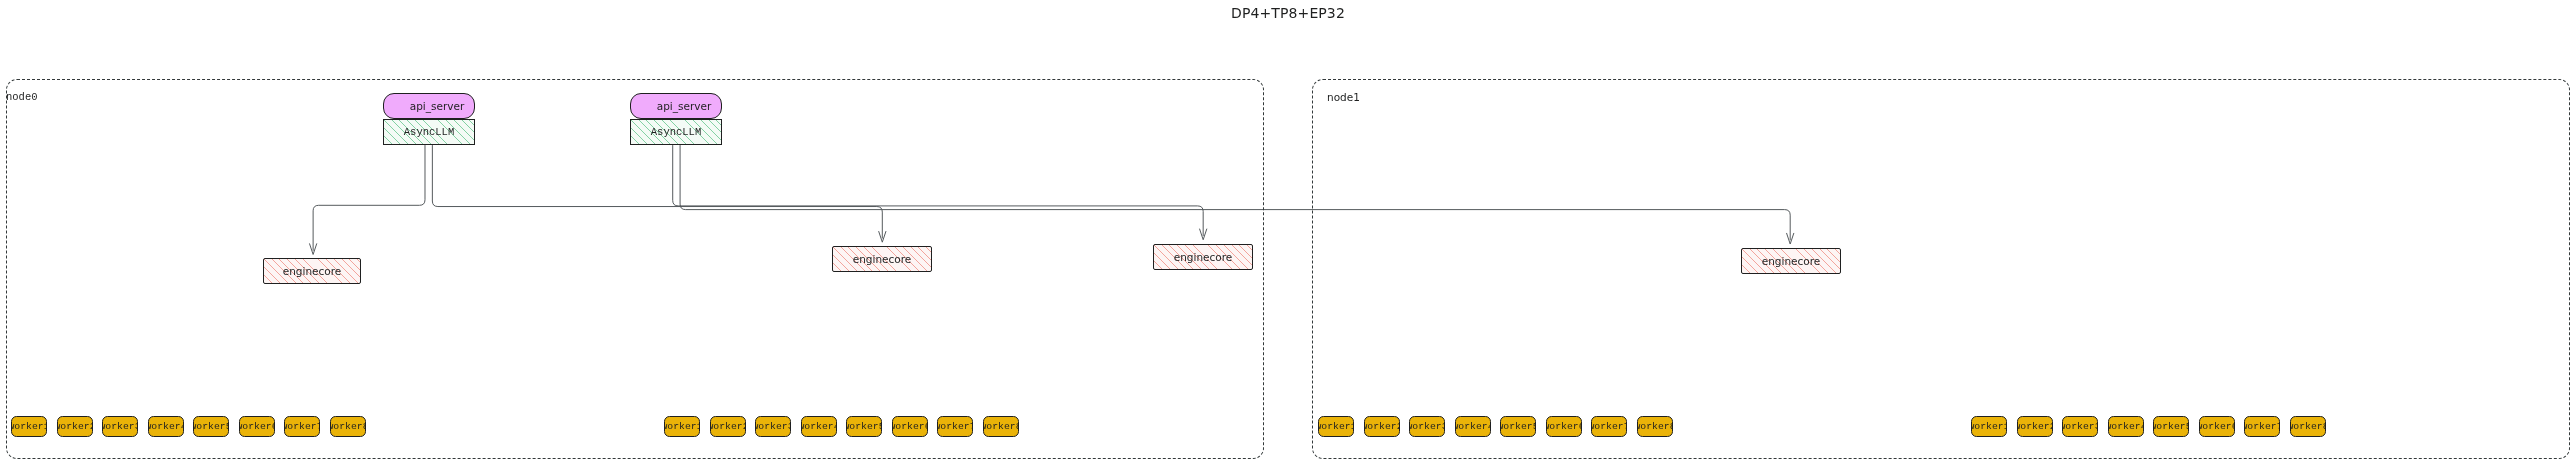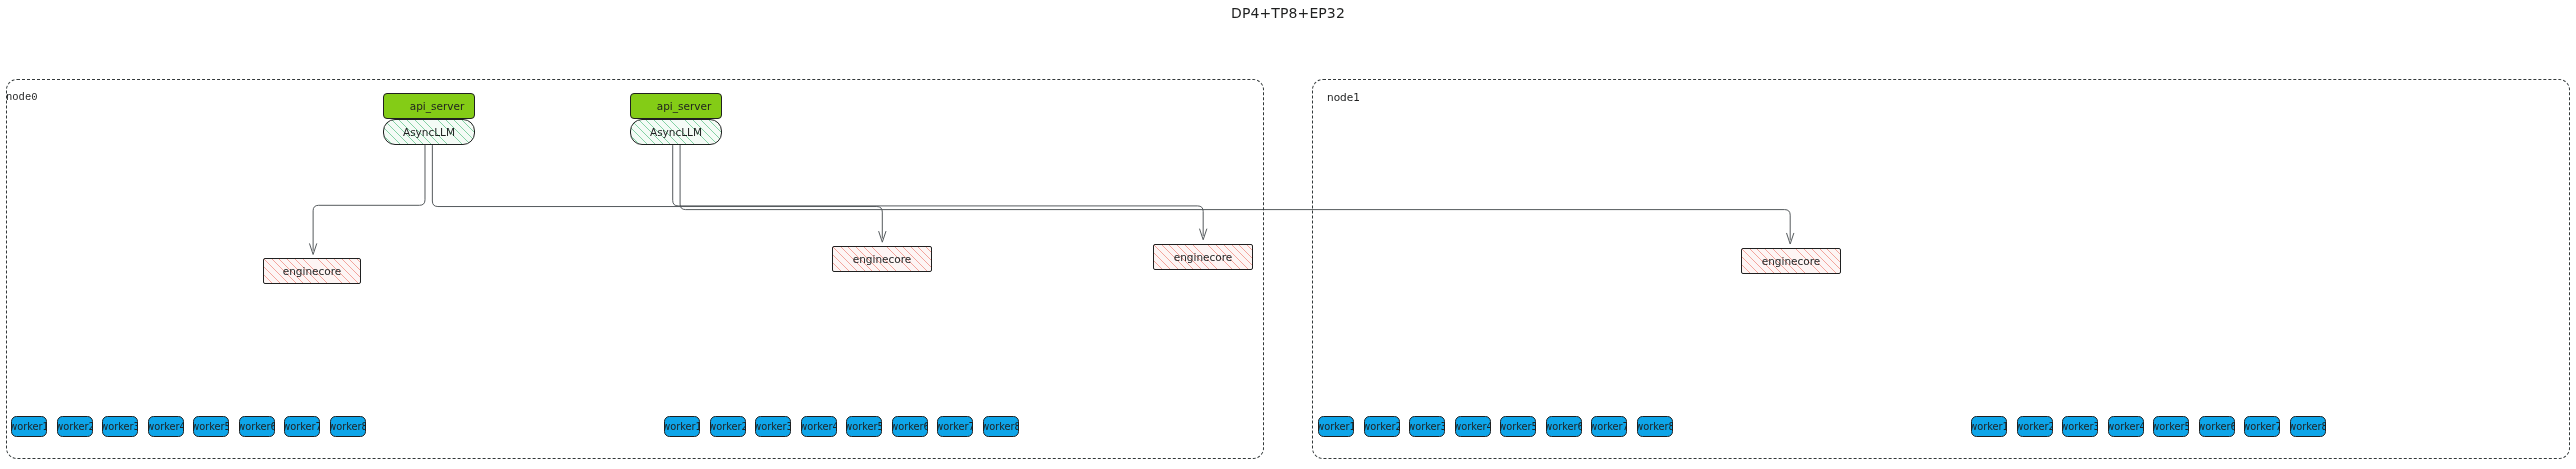--- a/index.html
+++ b/index.html
@@ -53,52 +53,54 @@
     display: flex;
     align-items: center;
     justify-content: center;
     font-size: 10.5px;
     color: #1f2020;
     background: #ffffff;
     white-space: nowrap;
     overflow: hidden;
   }
   .nbox.api-server {
-    background: #84cc16;
-    border-radius: 4px;
+    background: #f0abfc;
+    border-radius: 11px;
     padding-left: 16px;
   }
   .nbox.asyncllm {
     background:
       repeating-linear-gradient(
         45deg,
         rgba(39,174,96,0.55) 0px,
         rgba(39,174,96,0.55) 0.7px,
         rgba(255,255,255,0) 0.7px,
         rgba(255,255,255,0) 5.5px
       ),
       #f4fbf6;
-    border-radius: 12px;
+    border-radius: 0;
+    font-family: Liberation Mono, monospace;
   }
   .nbox.enginecore {
     background:
       repeating-linear-gradient(
         45deg,
         rgba(231,76,60,0.48) 0px,
         rgba(231,76,60,0.48) 0.7px,
         rgba(255,255,255,0) 0.7px,
         rgba(255,255,255,0) 5.5px
       ),
       #fdf5f4;
     border-radius: 2px;
   }
   .nbox.worker {
-    background: #0ea5e9;
+    background: #eab308;
     border-radius: 5.5px;
     font-size: 9.8px;
+    font-family: Liberation Mono, monospace;
   }
   .edge-layer {
     position: absolute;
     left: 0; top: 0;
     width: 2576px;
     height: 469px;
     pointer-events: none;
   }
   .edge-path {
     fill: none;

